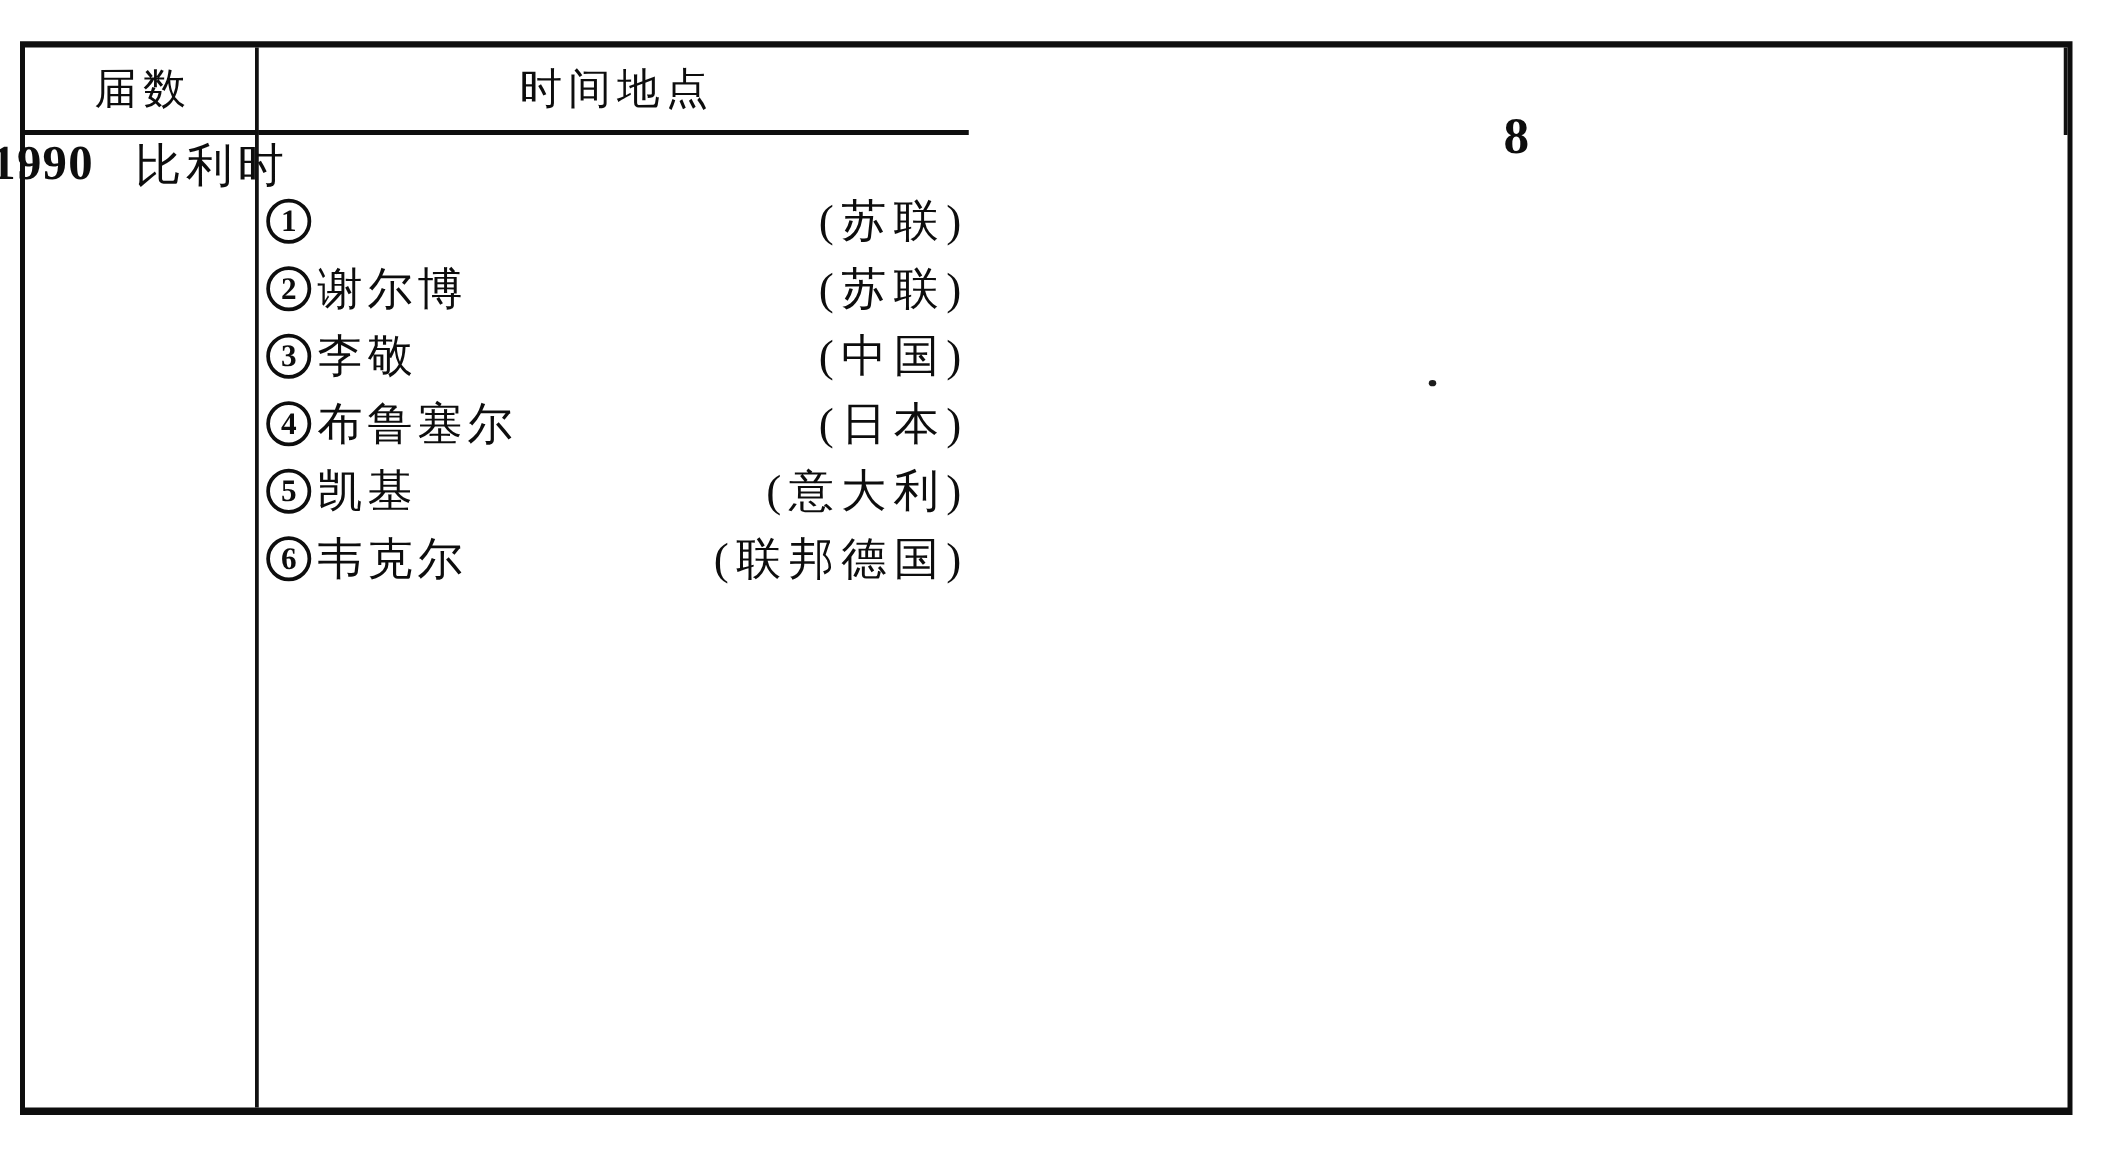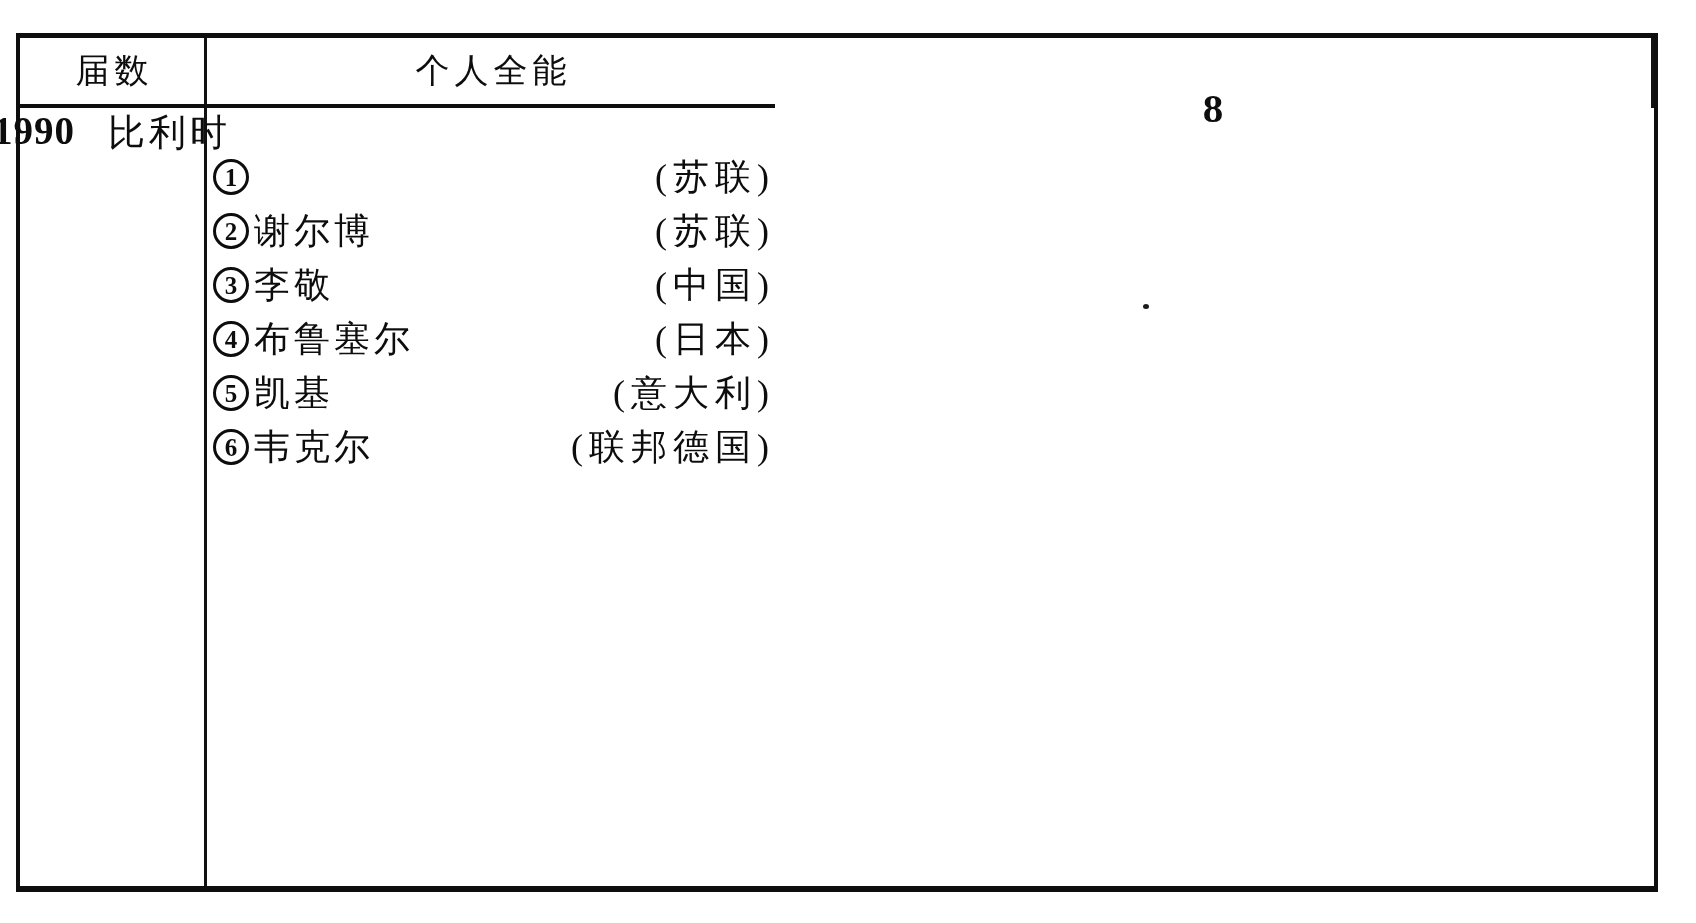--- a/index.html
+++ b/index.html
@@ -119,21 +119,21 @@
     background: #1c1c1c;
     border-radius: 50%;
   }
 </style>
 </head>
 <body>
 
 <div class="scan-table">
 
   <div class="cell head-cell vline-right">届数</div>
-  <div class="cell head-cell">个人全能</div>
+  <div class="cell head-cell">时间地点</div>
 
   <div class="cell vline-right session-cell">
     <span>8</span>
   </div>
 
   <div class="cell vline-right timeplace-cell">
     <span class="year">1990</span>
     <span class="place">比利时</span>
   </div>
 

